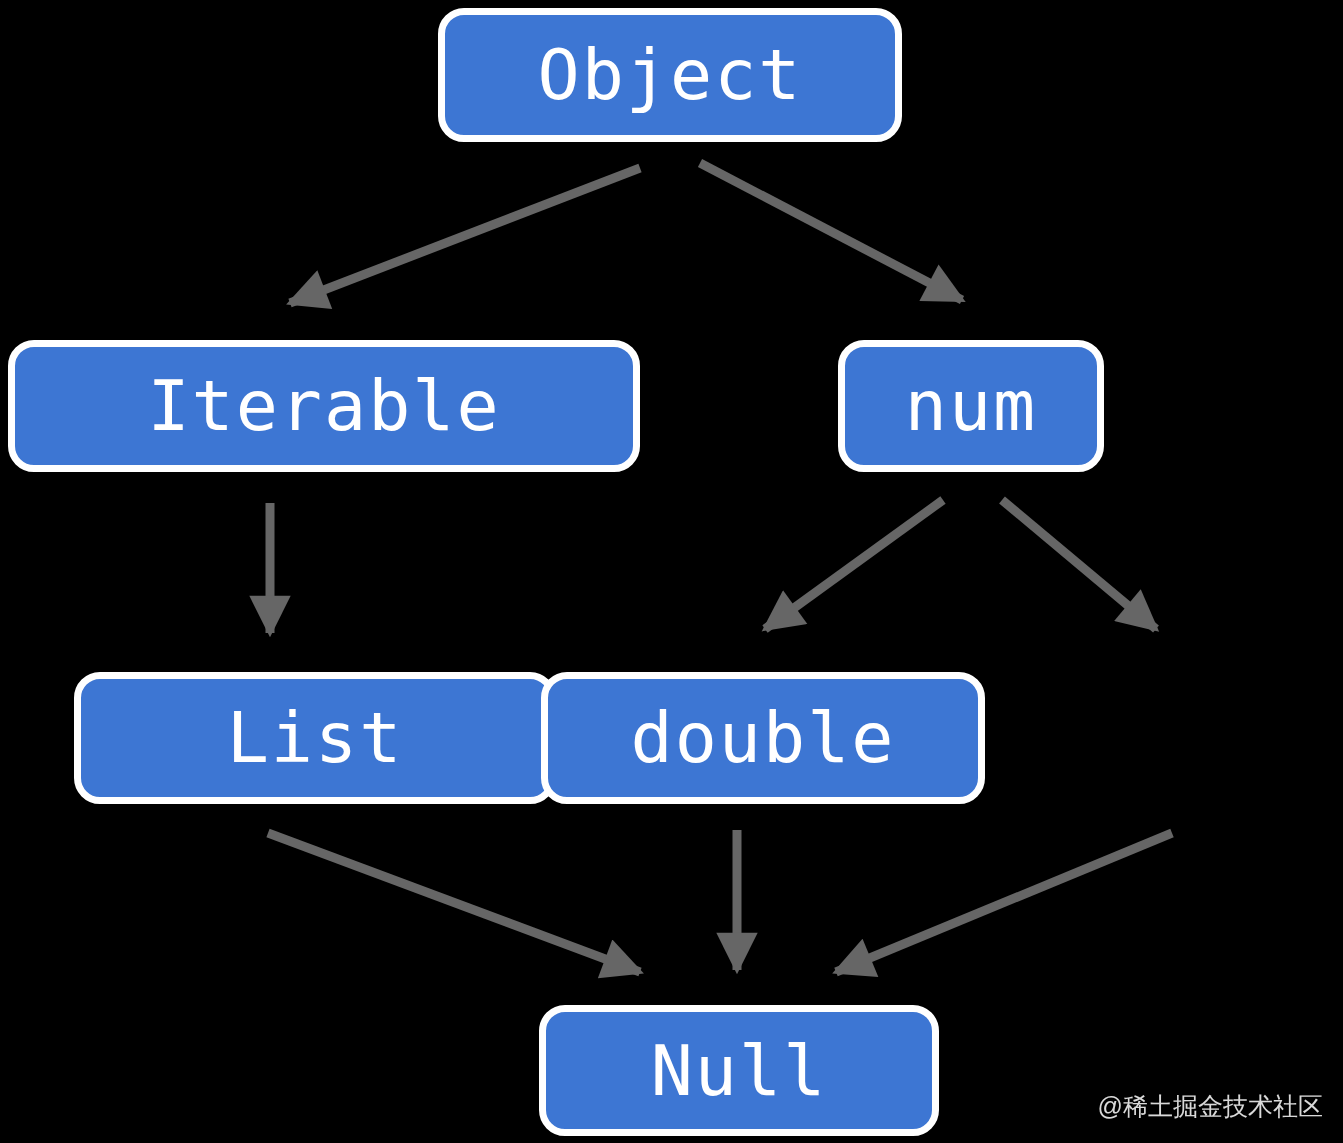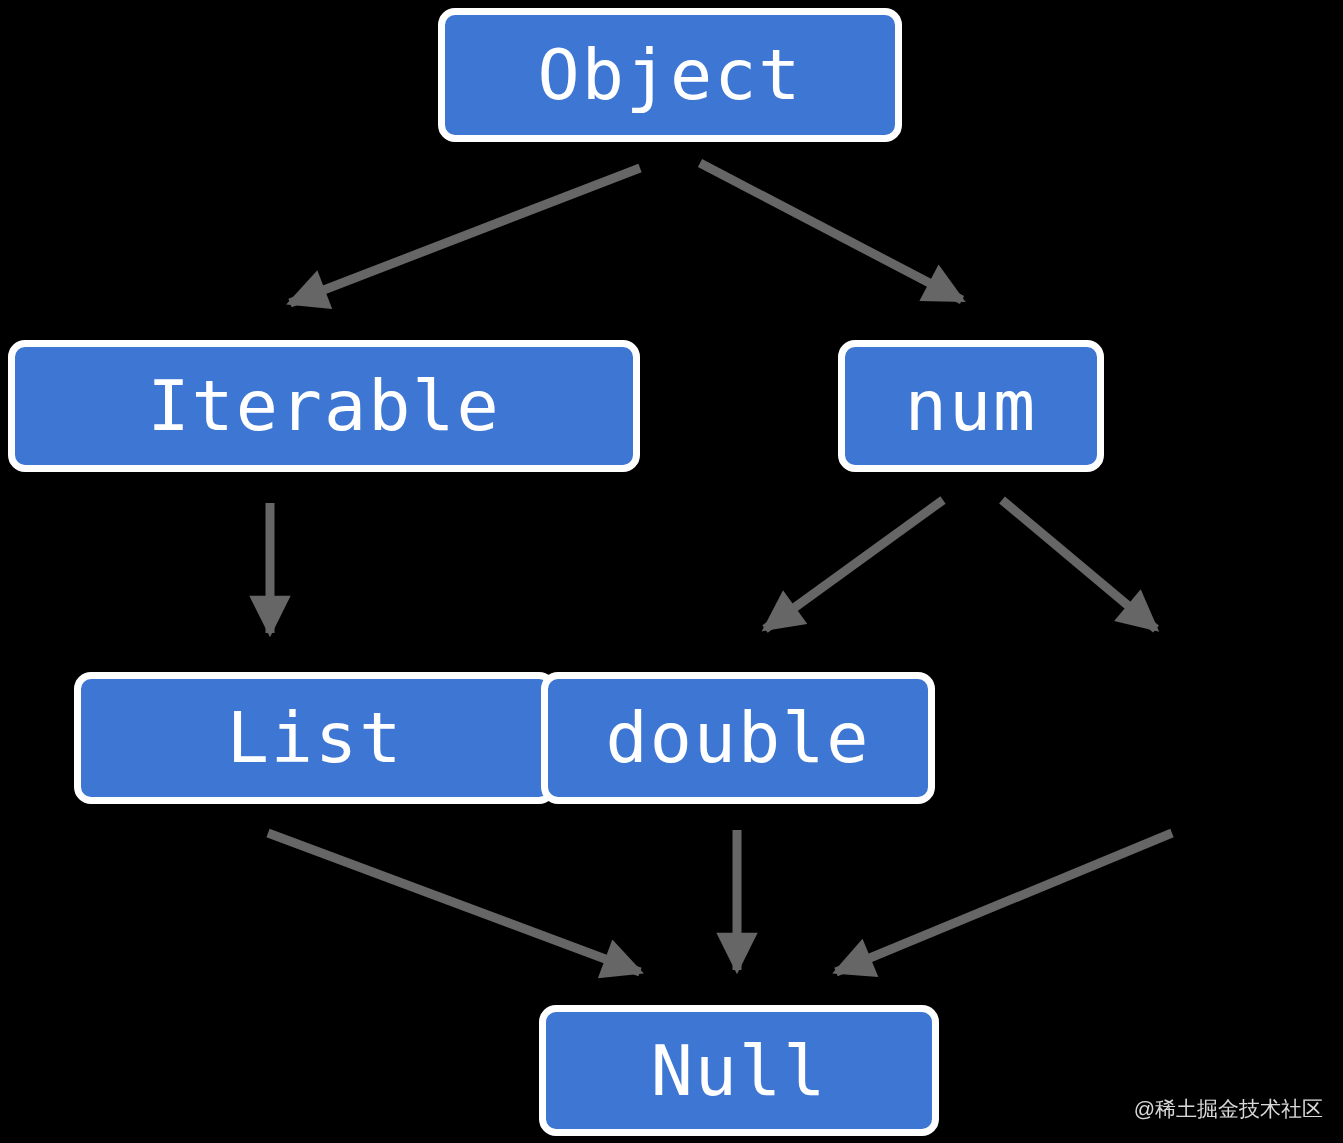--- a/index.html
+++ b/index.html
@@ -25,36 +25,36 @@
   .edge {
     stroke: #666666;
     stroke-width: 9;
     fill: none;
   }
   .node {
     position: absolute;
     box-sizing: border-box;
     background: #3d76d3;
     border: 7px solid #ffffff;
-    border-radius: 17px;
+    border-radius: 26px;
     display: flex;
     align-items: center;
     justify-content: center;
     color: #ffffff;
     font-size: 70px;
     font-weight: 400;
     letter-spacing: 2px;
     white-space: nowrap;
   }
   .watermark {
     position: absolute;
     right: 20px;
     bottom: 20px;
     font-family: "Liberation Sans", sans-serif;
-    font-size: 21px;
+    font-size: 25px;
     color: rgba(255, 255, 255, 0.85);
     text-shadow: 0 1px 2px rgba(0, 0, 0, 0.6);
   }
 </style>
 </head>
 <body>
 
 <div class="canvas">
 
   <svg class="edges-layer" viewBox="0 0 1343 1143" xmlns="http://www.w3.org/2000/svg">
@@ -74,20 +74,20 @@
   </svg>
 
   <div class="node" style="left: 438px; top: 8px;  width: 464px; height: 134px;">Object</div>
 
   <div class="node" style="left: 8px;   top: 340px; width: 632px; height: 132px;">Iterable</div>
 
   <div class="node" style="left: 838px; top: 340px; width: 266px; height: 132px; text-align: right;">num</div>
 
   <div class="node" style="left: 74px;  top: 672px; width: 482px; height: 132px;">List</div>
 
-  <div class="node" style="left: 541px; top: 672px; width: 394px; height: 132px;">double</div>
+  <div class="node" style="left: 541px; top: 672px; width: 444px; height: 132px;">double</div>
 
 
   <div class="node" style="left: 539px; top: 1005px; width: 400px; height: 131px;">Null</div>
 
   <div class="watermark">@稀土掘金技术社区</div>
 
 </div>
 
 </body></html>

